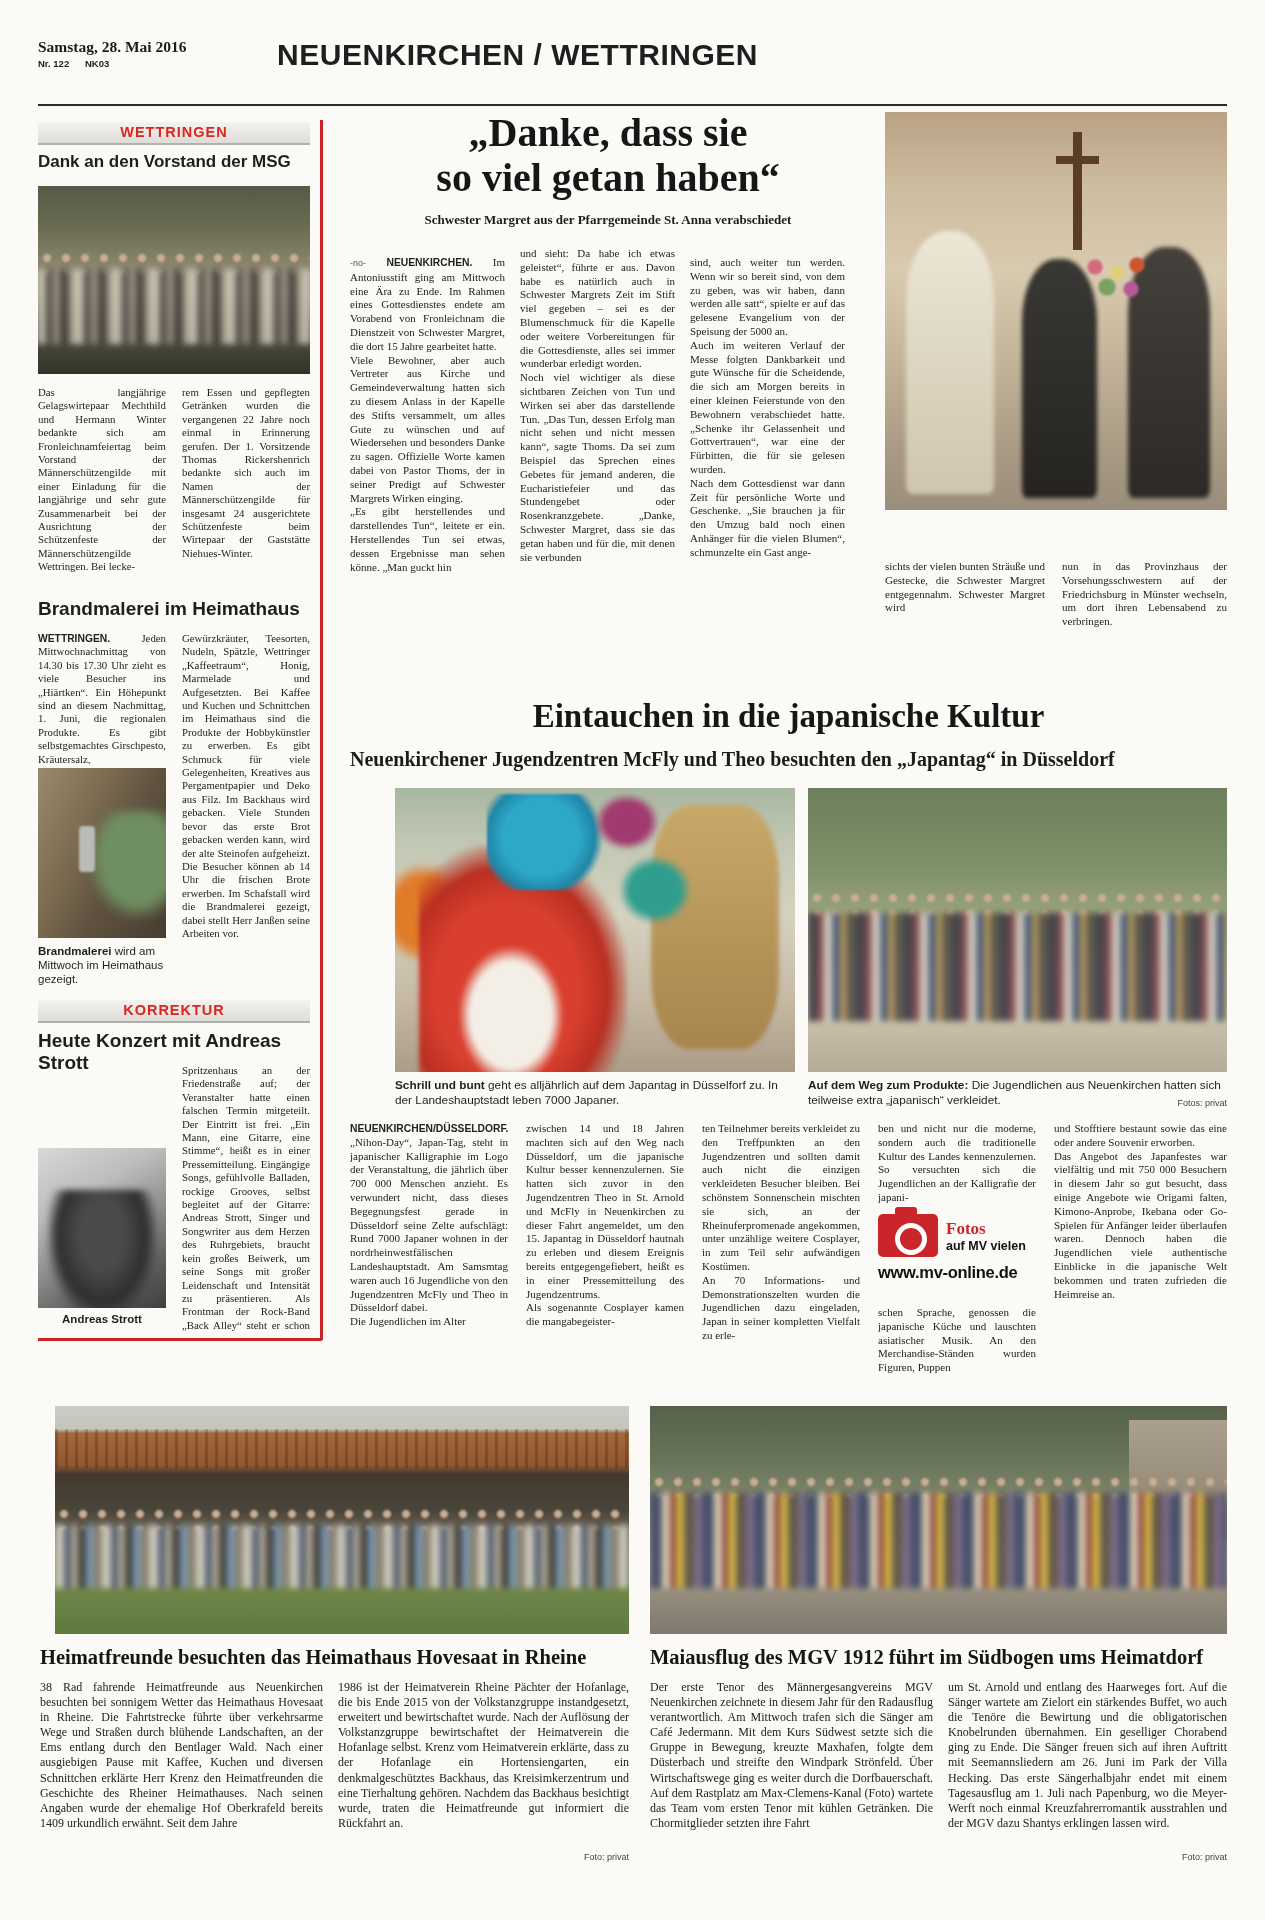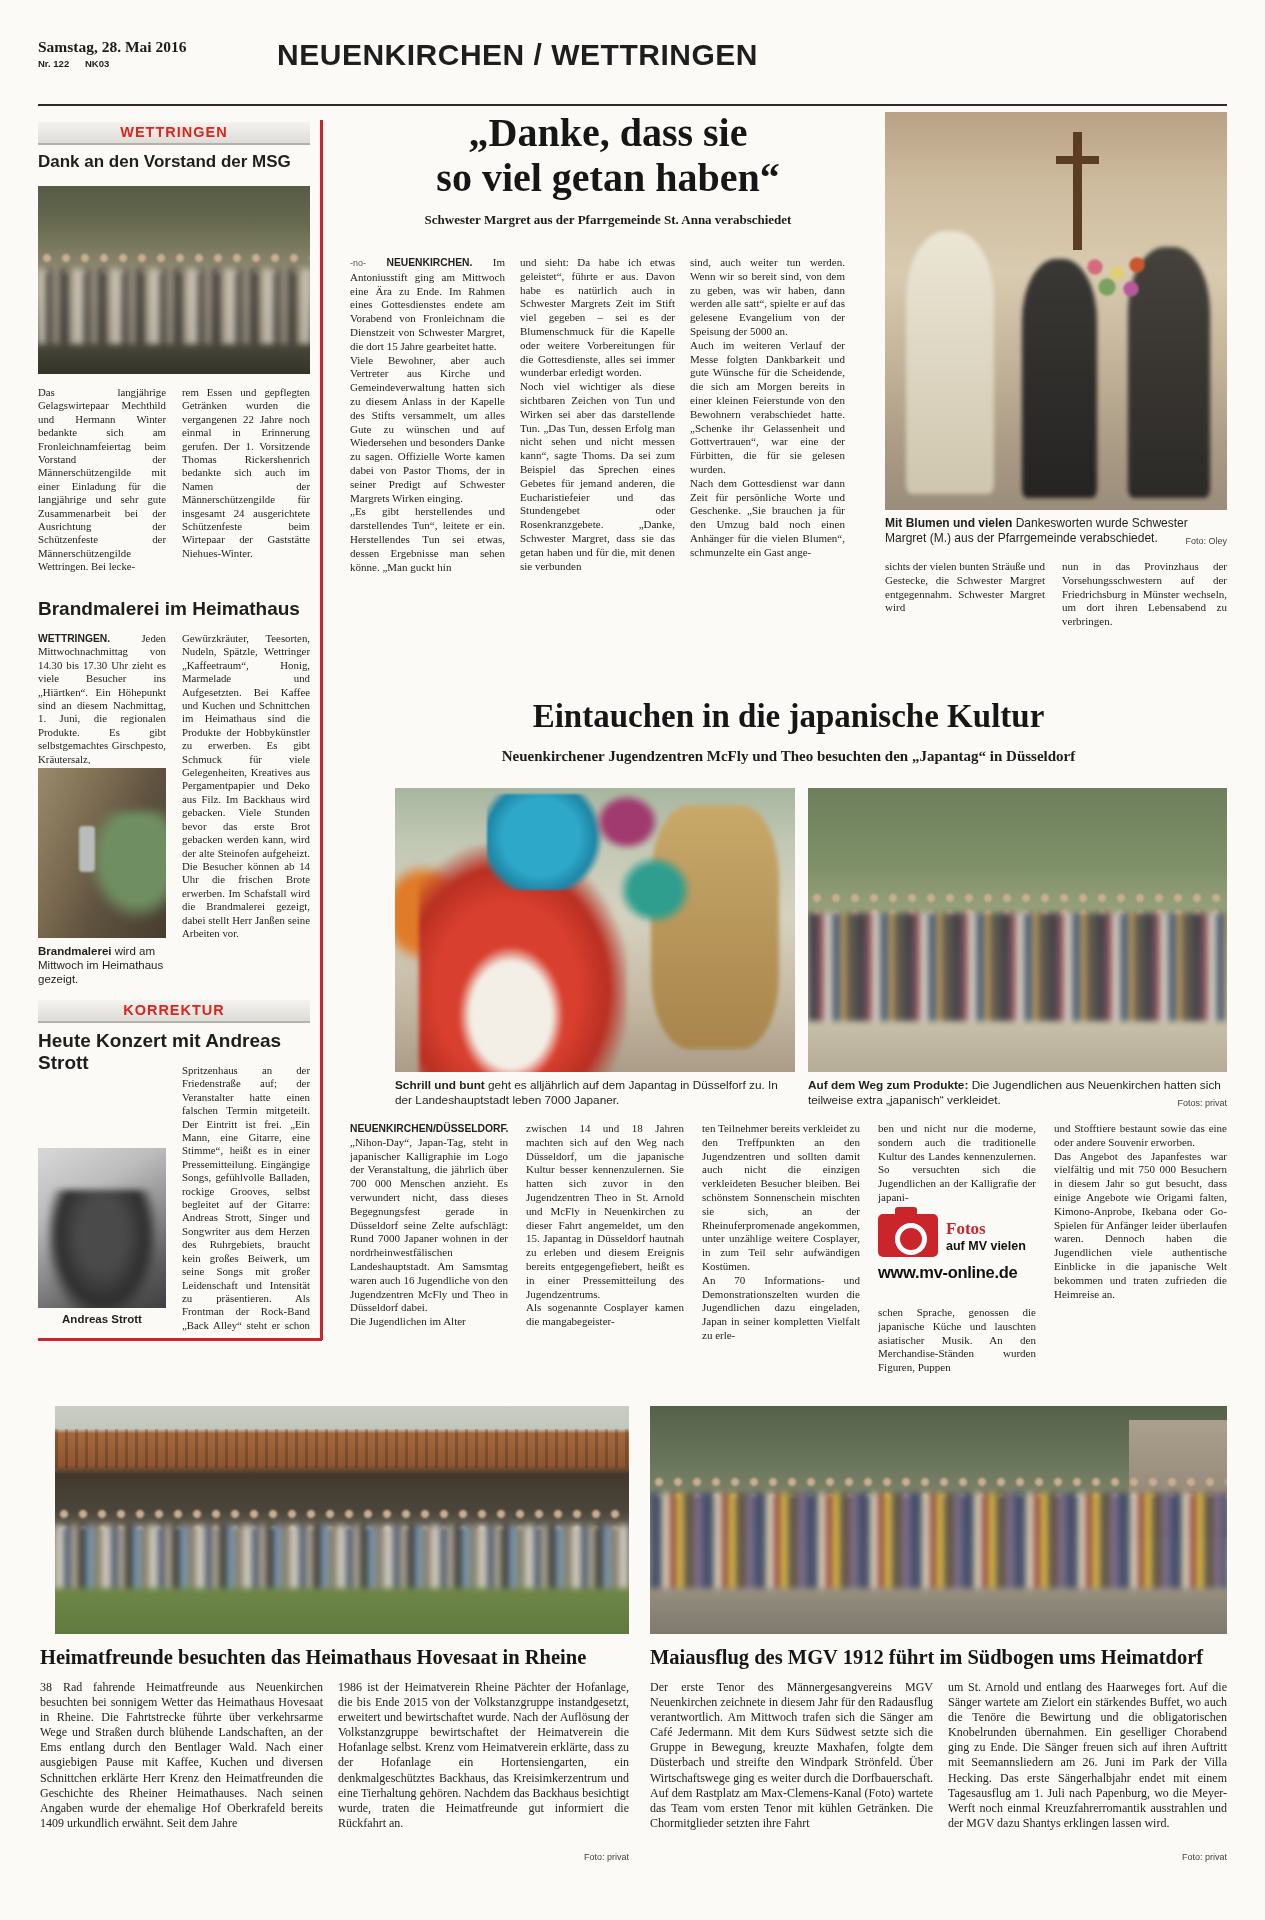--- a/index.html
+++ b/index.html
@@ -96,21 +96,21 @@
 
   <div class="abs body-col-sm" style="left:182px;top:1064px;width:128px;height:270px;">Spritzenhaus an der Friedenstraße auf; der Veranstalter hatte einen falschen Termin mitgeteilt. Der Eintritt ist frei. „Ein Mann, eine Gitarre, eine Stimme“, heißt es in einer Pressemitteilung. Eingängige Songs, gefühlvolle Balladen, rockige Grooves, selbst begleitet auf der Gitarre: Andreas Strott, Singer und Songwriter aus dem Herzen des Ruhrgebiets, braucht kein großes Beiwerk, um seine Songs mit großer Leidenschaft und Intensität zu präsentieren. Als Frontman der Rock-Band „Back Alley“ steht er schon seit vielen Jahren auf der Bühne.</div>
 
   <div class="abs serifb" style="left:338px;top:110px;width:540px;text-align:center;font-size:40px;line-height:45px;white-space:pre-line;color:#161616;">„Danke, dass sie
 so viel getan haben“</div>
   <div class="abs serifb" style="left:338px;top:212px;width:540px;text-align:center;font-size:13px;">Schwester Margret aus der Pfarrgemeinde St. Anna verabschiedet</div>
 
   <div class="abs body-col" style="left:350px;top:256px;width:155px;height:436px;"><span class="byline">-no-</span> <span class="lead">NEUENKIRCHEN.</span> <span>Im Antoniusstift ging am Mittwoch eine Ära zu Ende. Im Rahmen eines Gottesdienstes endete am Vorabend von Fronleichnam die Dienstzeit von Schwester Margret, die dort 15 Jahre gearbeitet hatte.
 Viele Bewohner, aber auch Vertreter aus Kirche und Gemeindeverwaltung hatten sich zu diesem Anlass in der Kapelle des Stifts versammelt, um alles Gute zu wünschen und auf Wiedersehen und besonders Danke zu sagen. Offizielle Worte kamen dabei von Pastor Thoms, der in seiner Predigt auf Schwester Margrets Wirken einging.
 „Es gibt herstellendes und darstellendes Tun“, leitete er ein. Herstellendes Tun sei etwas, dessen Ergebnisse man sehen könne. „Man guckt hin</span></div>
-  <div class="abs body-col" style="left:520px;top:256px;width:155px;height:436px;">und sieht: Da habe ich etwas geleistet“, führte er aus. Davon habe es natürlich auch in Schwester Margrets Zeit im Stift viel gegeben – sei es der Blumenschmuck für die Kapelle oder weitere Vorbereitungen für die Gottesdienste, alles sei immer wunderbar erledigt worden.
+  <div class="abs body-col" style="left:520px;top:247px;width:155px;height:436px;">und sieht: Da habe ich etwas geleistet“, führte er aus. Davon habe es natürlich auch in Schwester Margrets Zeit im Stift viel gegeben – sei es der Blumenschmuck für die Kapelle oder weitere Vorbereitungen für die Gottesdienste, alles sei immer wunderbar erledigt worden.
 Noch viel wichtiger als diese sichtbaren Zeichen von Tun und Wirken sei aber das darstellende Tun. „Das Tun, dessen Erfolg man nicht sehen und nicht messen kann“, sagte Thoms. Da sei zum Beispiel das Sprechen eines Gebetes für jemand anderen, die Eucharistiefeier und das Stundengebet oder Rosenkranzgebete. „Danke, Schwester Margret, dass sie das getan haben und für die, mit denen sie verbunden</div>
   <div class="abs body-col" style="left:690px;top:256px;width:155px;height:436px;">sind, auch weiter tun werden. Wenn wir so bereit sind, von dem zu geben, was wir haben, dann werden alle satt“, spielte er auf das gelesene Evangelium von der Speisung der 5000 an.
 Auch im weiteren Verlauf der Messe folgten Dankbarkeit und gute Wünsche für die Scheidende, die sich am Morgen bereits in einer kleinen Feierstunde von den Bewohnern verabschiedet hatte. „Schenke ihr Gelassenheit und Gottvertrauen“, war eine der Fürbitten, die für sie gelesen wurden.
 Nach dem Gottesdienst war dann Zeit für persönliche Worte und Geschenke. „Sie brauchen ja für den Umzug bald noch einen Anhänger für die vielen Blumen“, schmunzelte ein Gast ange-</div>
 
   <div class="photo" style="left:885px;top:112px;width:342px;height:398px;
        background:linear-gradient(180deg,#b9a184 0%,#cdbb9e 18%,#d9cbb0 40%,#c4b49a 62%,#a99a84 85%,#9a8d7b 100%);">
     <div class="abs" style="left:55%;top:5%;width:9px;height:118px;background:#5a3d22;"></div>
     <div class="abs" style="left:calc(55% - 17px);top:11%;width:43px;height:8px;background:#5a3d22;"></div>
     <div class="abs blur2" style="left:6%;bottom:4%;width:26%;height:66%;
@@ -119,27 +119,26 @@
          background:linear-gradient(#3a3835,#262422);border-radius:45% 45% 6% 6%/26% 26% 4% 4%;"></div>
     <div class="abs blur2" style="right:5%;bottom:3%;width:24%;height:63%;
          background:linear-gradient(#45413c,#2c2a27);border-radius:45% 45% 6% 6%/26% 26% 4% 4%;"></div>
     <div class="abs" style="left:58%;top:36%;width:72px;height:52px;filter:blur(1px);
          background:radial-gradient(circle 8px at 12px 12px,#d46a7e 90%,transparent),
                     radial-gradient(circle 7px at 34px 18px,#e0d070 90%,transparent),
                     radial-gradient(circle 8px at 54px 10px,#c9562f 90%,transparent),
                     radial-gradient(circle 9px at 24px 32px,#7ba05f 90%,transparent),
                     radial-gradient(circle 8px at 48px 34px,#b85a9a 90%,transparent);"></div>
   </div>
-  <div class="abs caption" style="left:885px;top:516px;width:342px;height:34px;"><span class="cap-lead">Mit Blumen und vielen</span><span> Dankesworten wurde Schwester Margret (M.) aus der Pfarrgemeinde verabschiedet.</span><span class="credit abs" style="right:0;bottom:1px;">Foto: Oley</span></div>
 
   <div class="abs body-col" style="left:885px;top:560px;width:160px;height:92px;">sichts der vielen bunten Sträuße und Gestecke, die Schwester Margret entgegennahm. Schwester Margret wird</div>
   <div class="abs body-col" style="left:1062px;top:560px;width:165px;height:92px;">nun in das Provinzhaus der Vorsehungsschwestern auf der Friedrichsburg in Münster wechseln, um dort ihren Lebensabend zu verbringen.</div>
 
   <div class="abs serifb" style="left:350px;top:698px;width:877px;text-align:center;font-size:33px;color:#161616;">Eintauchen in die japanische Kultur</div>
-  <div class="abs serifb" style="left:350px;top:748px;width:877px;text-align:center;font-size:15px;">Neuenkirchener Jugendzentren McFly und Theo besuchten den „Japantag“ in Düsseldorf</div>
+  <div class="abs serifb" style="left:350px;top:748px;width:877px;font-size:20px;">Neuenkirchener Jugendzentren McFly und Theo besuchten den „Japantag“ in Düsseldorf</div>
 
   <div class="photo" style="left:395px;top:788px;width:400px;height:284px;
        background:linear-gradient(180deg,#a8b6a0 0%,#c2c8b4 20%,#d6d2c0 45%,#c5b9a4 75%,#ab9c88 100%);">
     <div class="abs blur3" style="left:-4%;top:26%;width:22%;height:36%;
          background:radial-gradient(ellipse,#e07b28 0 50%,transparent 70%);"></div>
     <div class="abs blur2" style="left:6%;bottom:-8%;width:52%;height:88%;
          background:radial-gradient(ellipse at 42% 58%,#d93f2e 0 42%,#b92f22 60%,transparent 74%);"></div>
     <div class="abs blur2" style="left:16%;bottom:-4%;width:26%;height:48%;
          background:radial-gradient(ellipse,#f3efe6 0 55%,transparent 72%);"></div>
     <div class="abs" style="left:23%;top:2%;width:30%;height:34%;filter:blur(1px);

